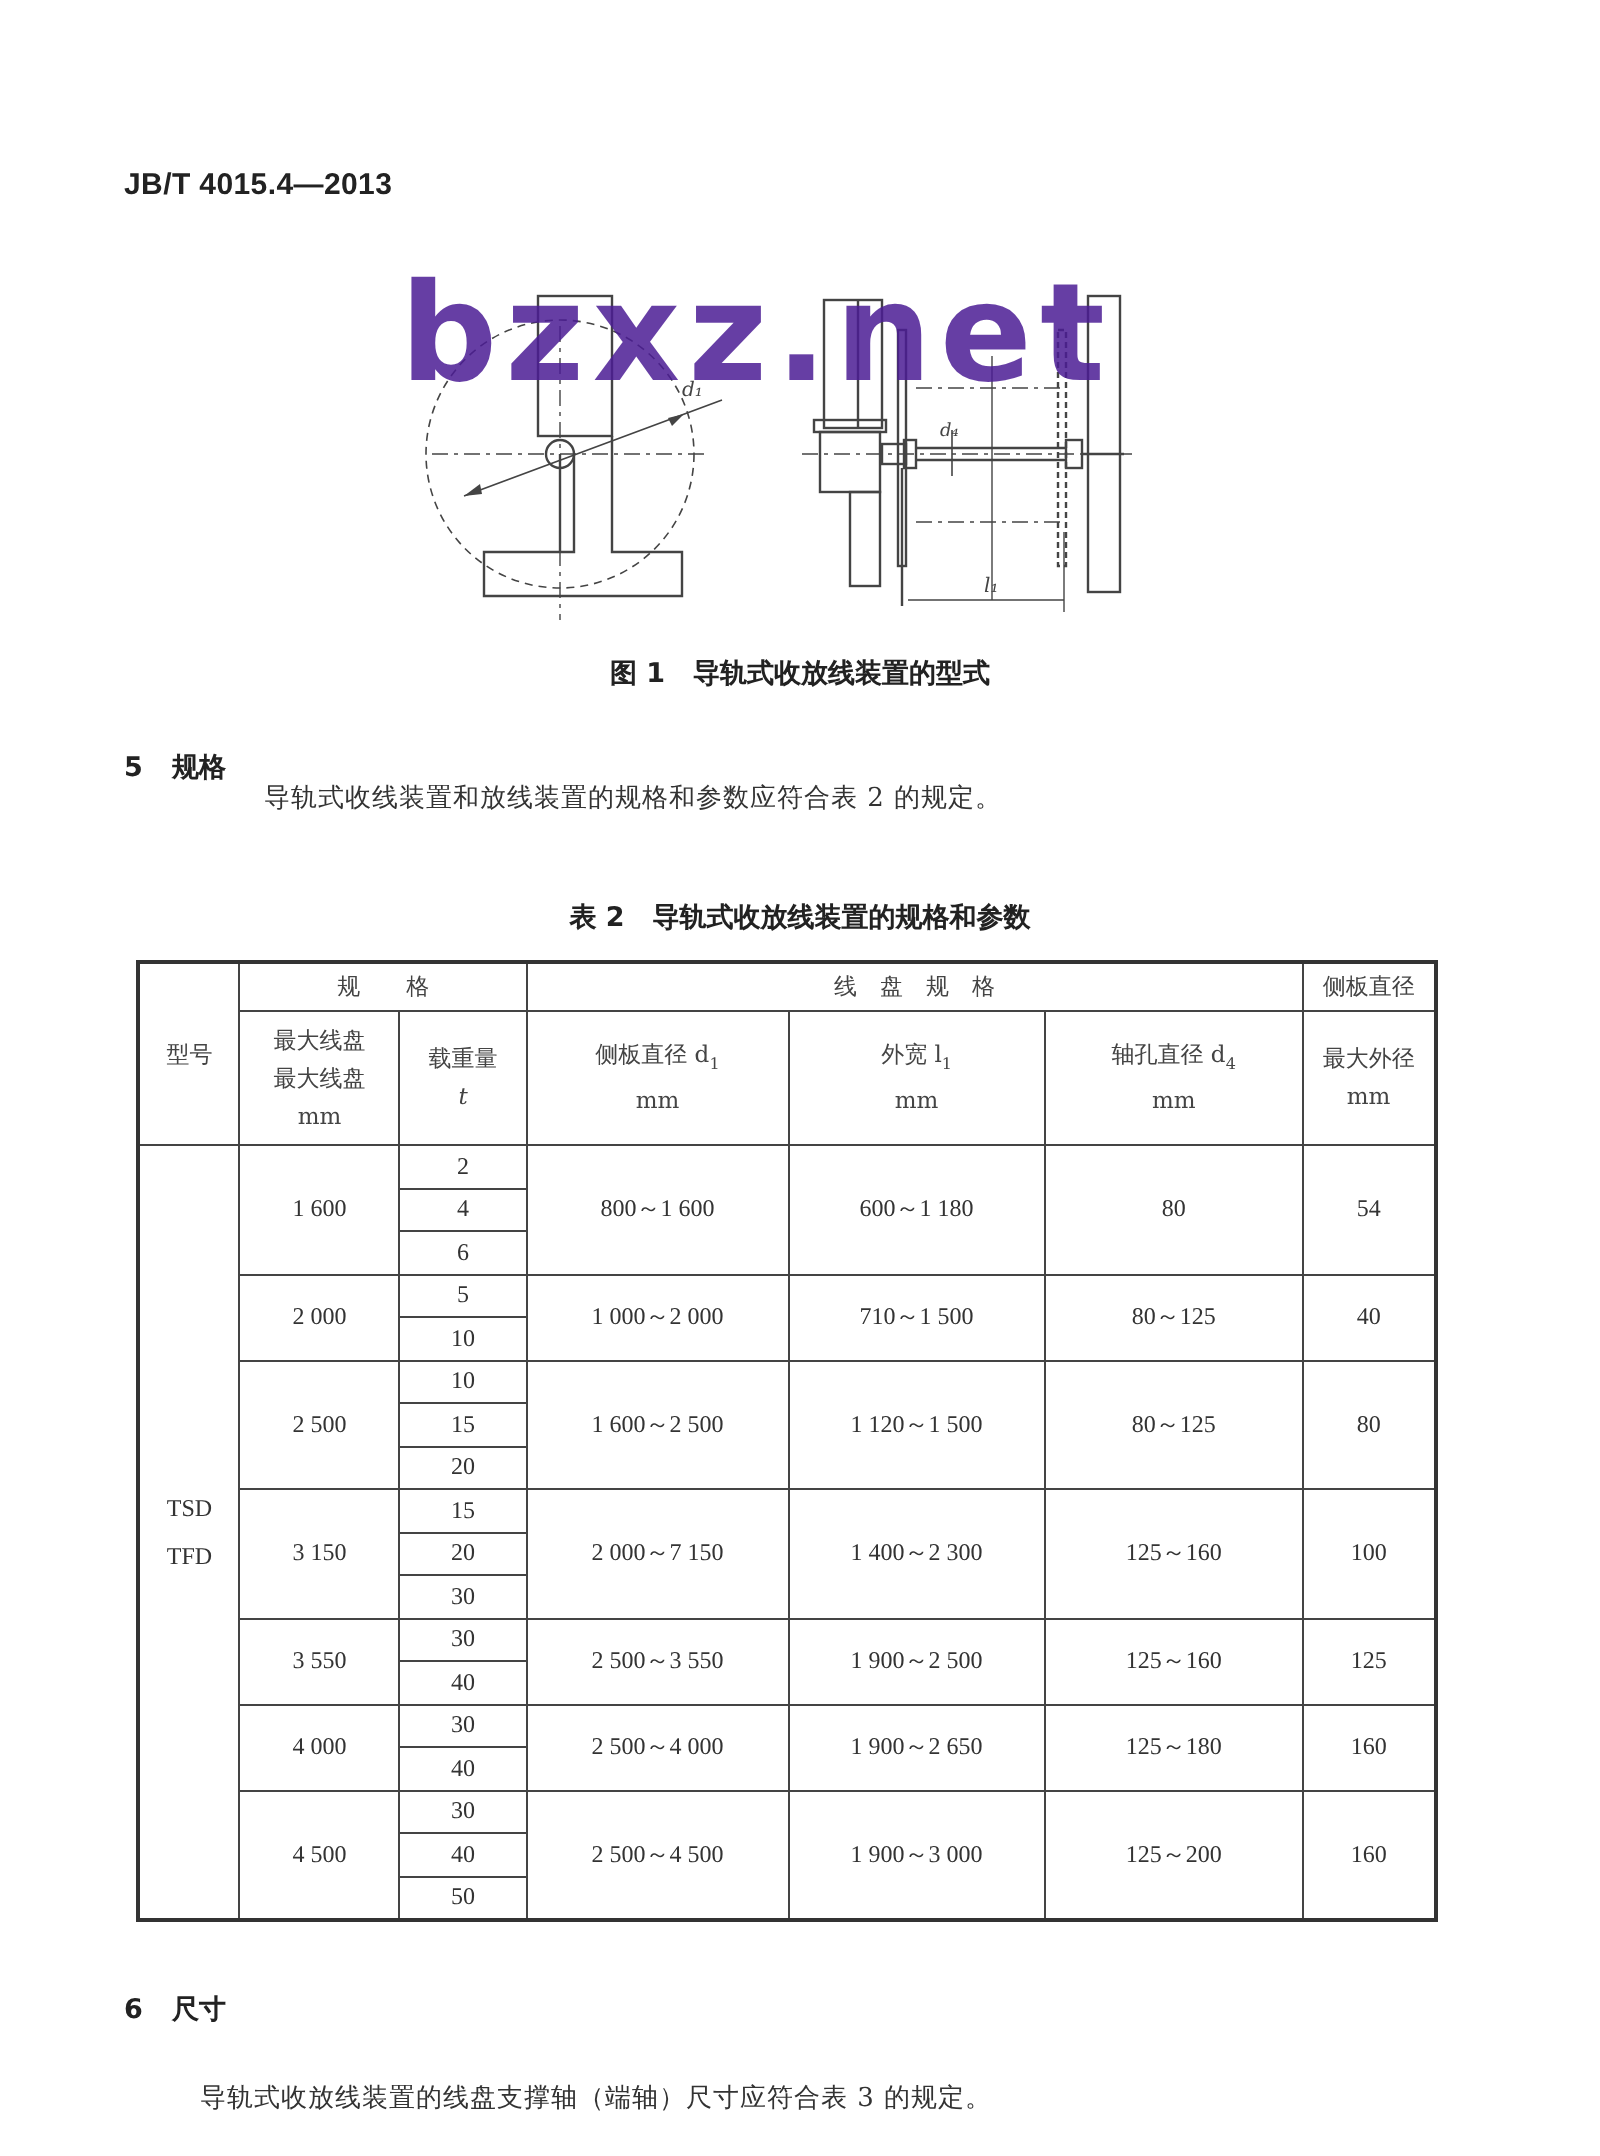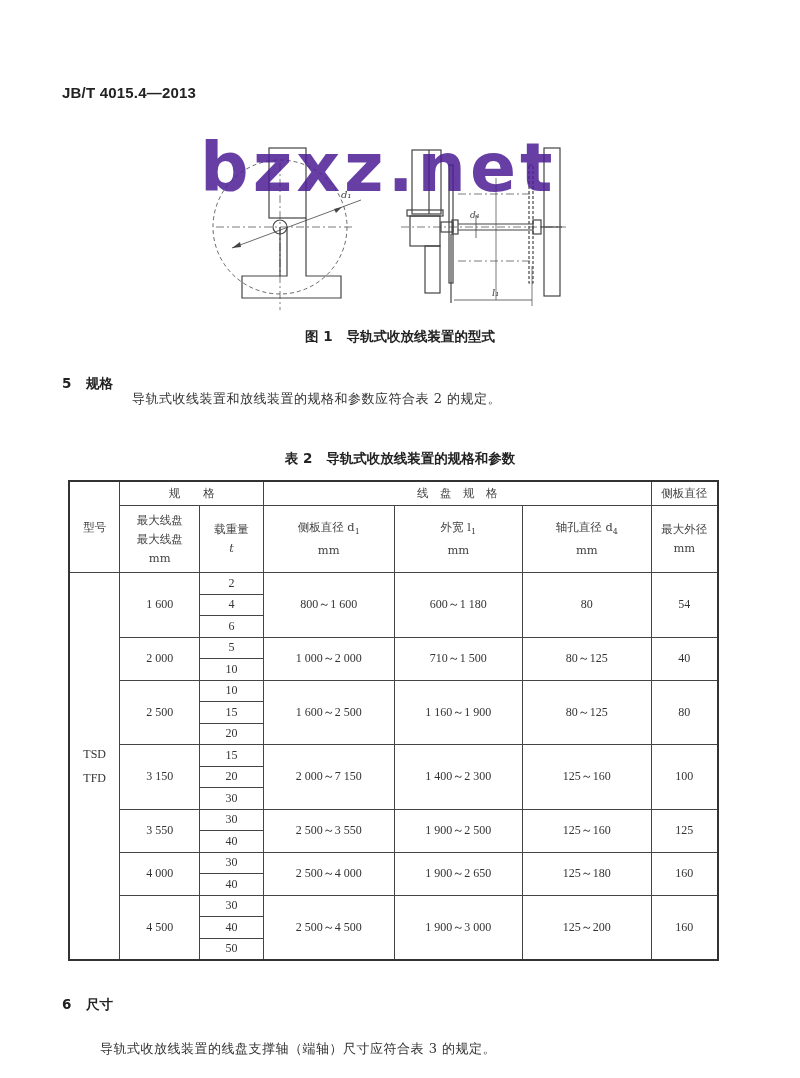--- a/index.html
+++ b/index.html
@@ -160,21 +160,21 @@
       <td rowspan="2">40</td>
     </tr>
     <tr class="load">
         <td>10</td>
       </tr>
 
     <tr class="load">
       <td rowspan="3">2 500</td>
       <td>10</td>
       <td rowspan="3">1 600～2 500</td>
-      <td rowspan="3">1 160～1 900</td>
+      <td rowspan="3">1 120～1 500</td>
       <td rowspan="3">80～125</td>
       <td rowspan="3">80</td>
     </tr>
     <tr class="load">
         <td>15</td>
       </tr>
     <tr class="load">
         <td>20</td>
       </tr>
 

